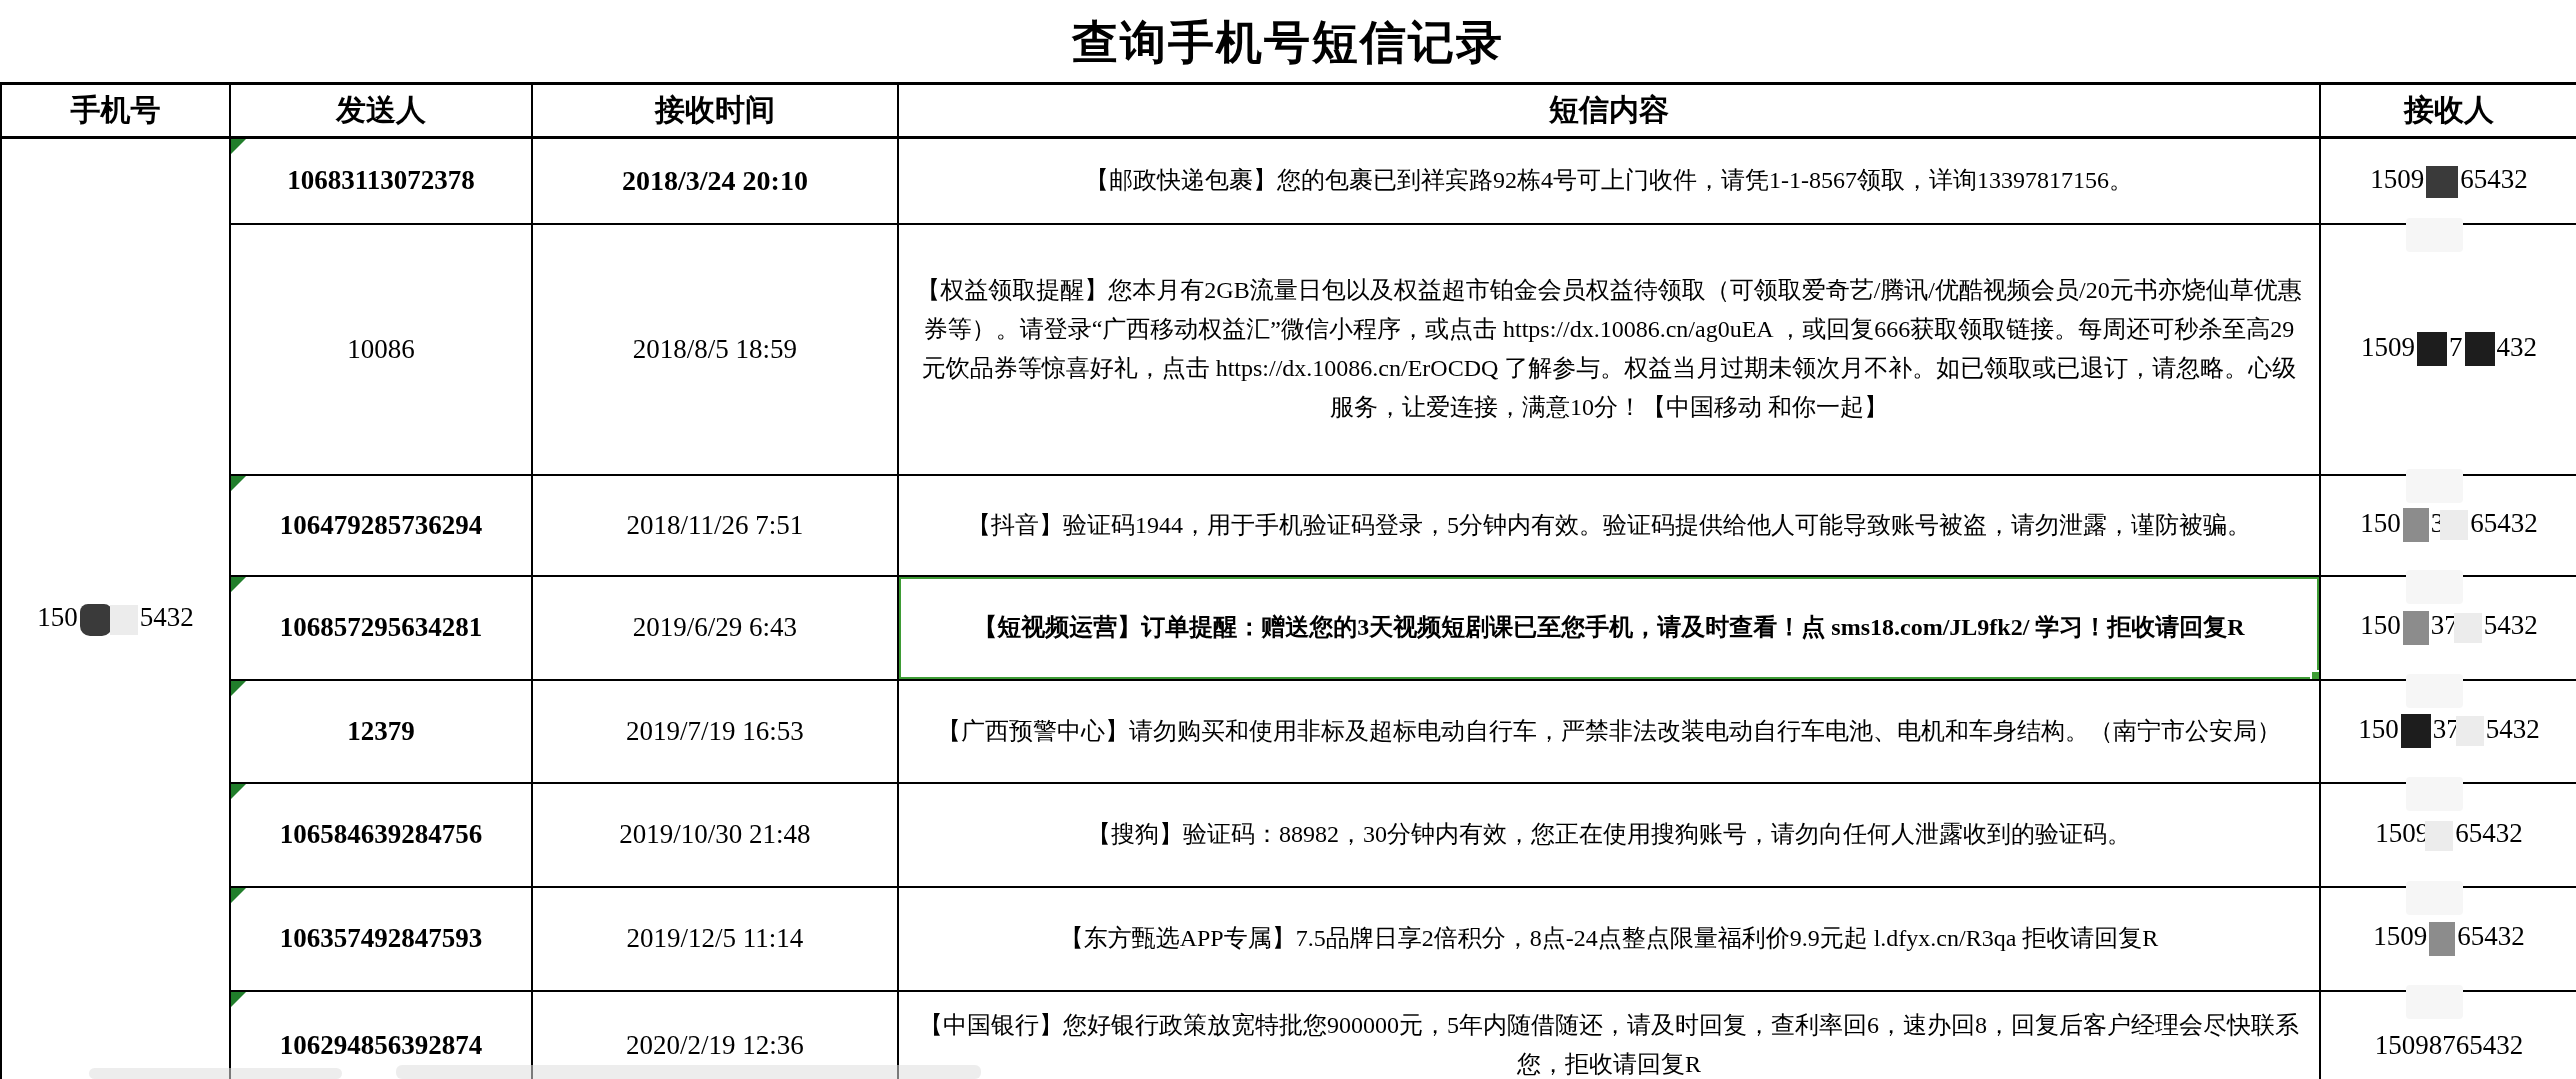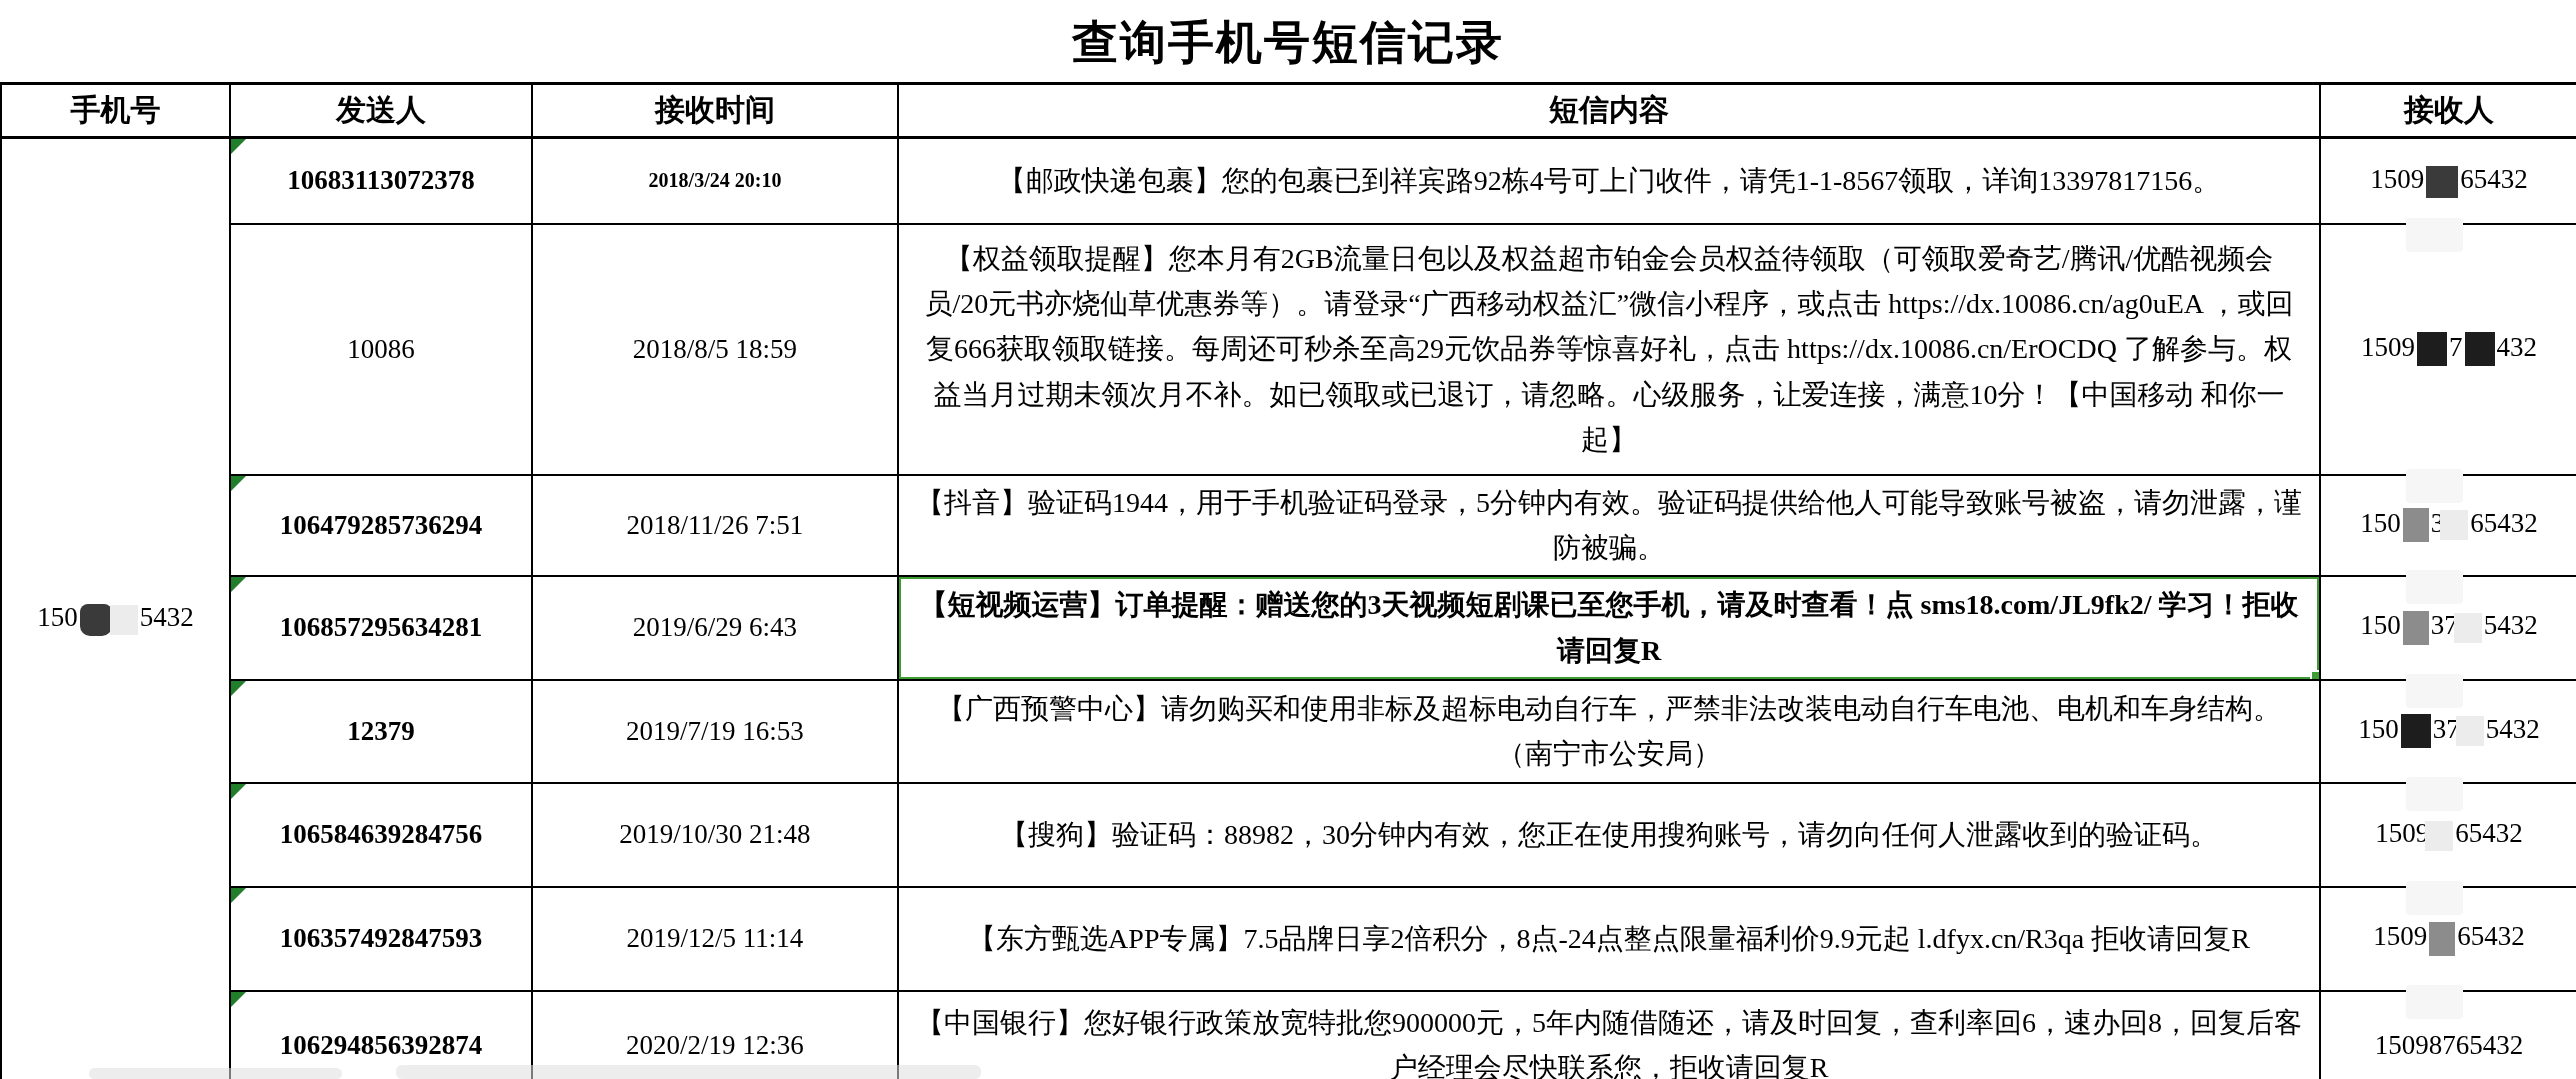--- a/index.html
+++ b/index.html
@@ -16,22 +16,22 @@
   table.sms{
     border-collapse:collapse;table-layout:fixed;width:2576px;
   }
   table.sms th,table.sms td{
     border:2px solid #000;text-align:center;vertical-align:middle;
     padding:4px 14px;box-sizing:border-box;overflow:hidden;
   }
   table.sms{border-top:3px solid #000;}
   table.sms th{font-size:30px;font-weight:bold;height:51px;border-bottom:3px solid #000;}
   .c-sender,.c-time,.c-recipient,.c-phone{font-size:27px;}
-  .c-content{font-size:28px;line-height:1.62;padding:4px 22px;}
-  .bold-time{font-weight:bold;font-size:20px;}
+  .c-content{font-size:24px;line-height:1.62;padding:4px 22px;}
+  .bold-time{font-weight:bold;font-size:28px;}
   .cellrel{position:relative;font-weight:bold;}
   
   .corner-tri{
     position:absolute;top:0;left:0;width:0;height:0;
     border-top:15px solid var(--triangle_green,#217e2b);
     border-right:15px solid transparent;
   }
   
   .sel-overlay{
     position:absolute;top:-2px;left:-2px;right:-2px;bottom:-2px;

